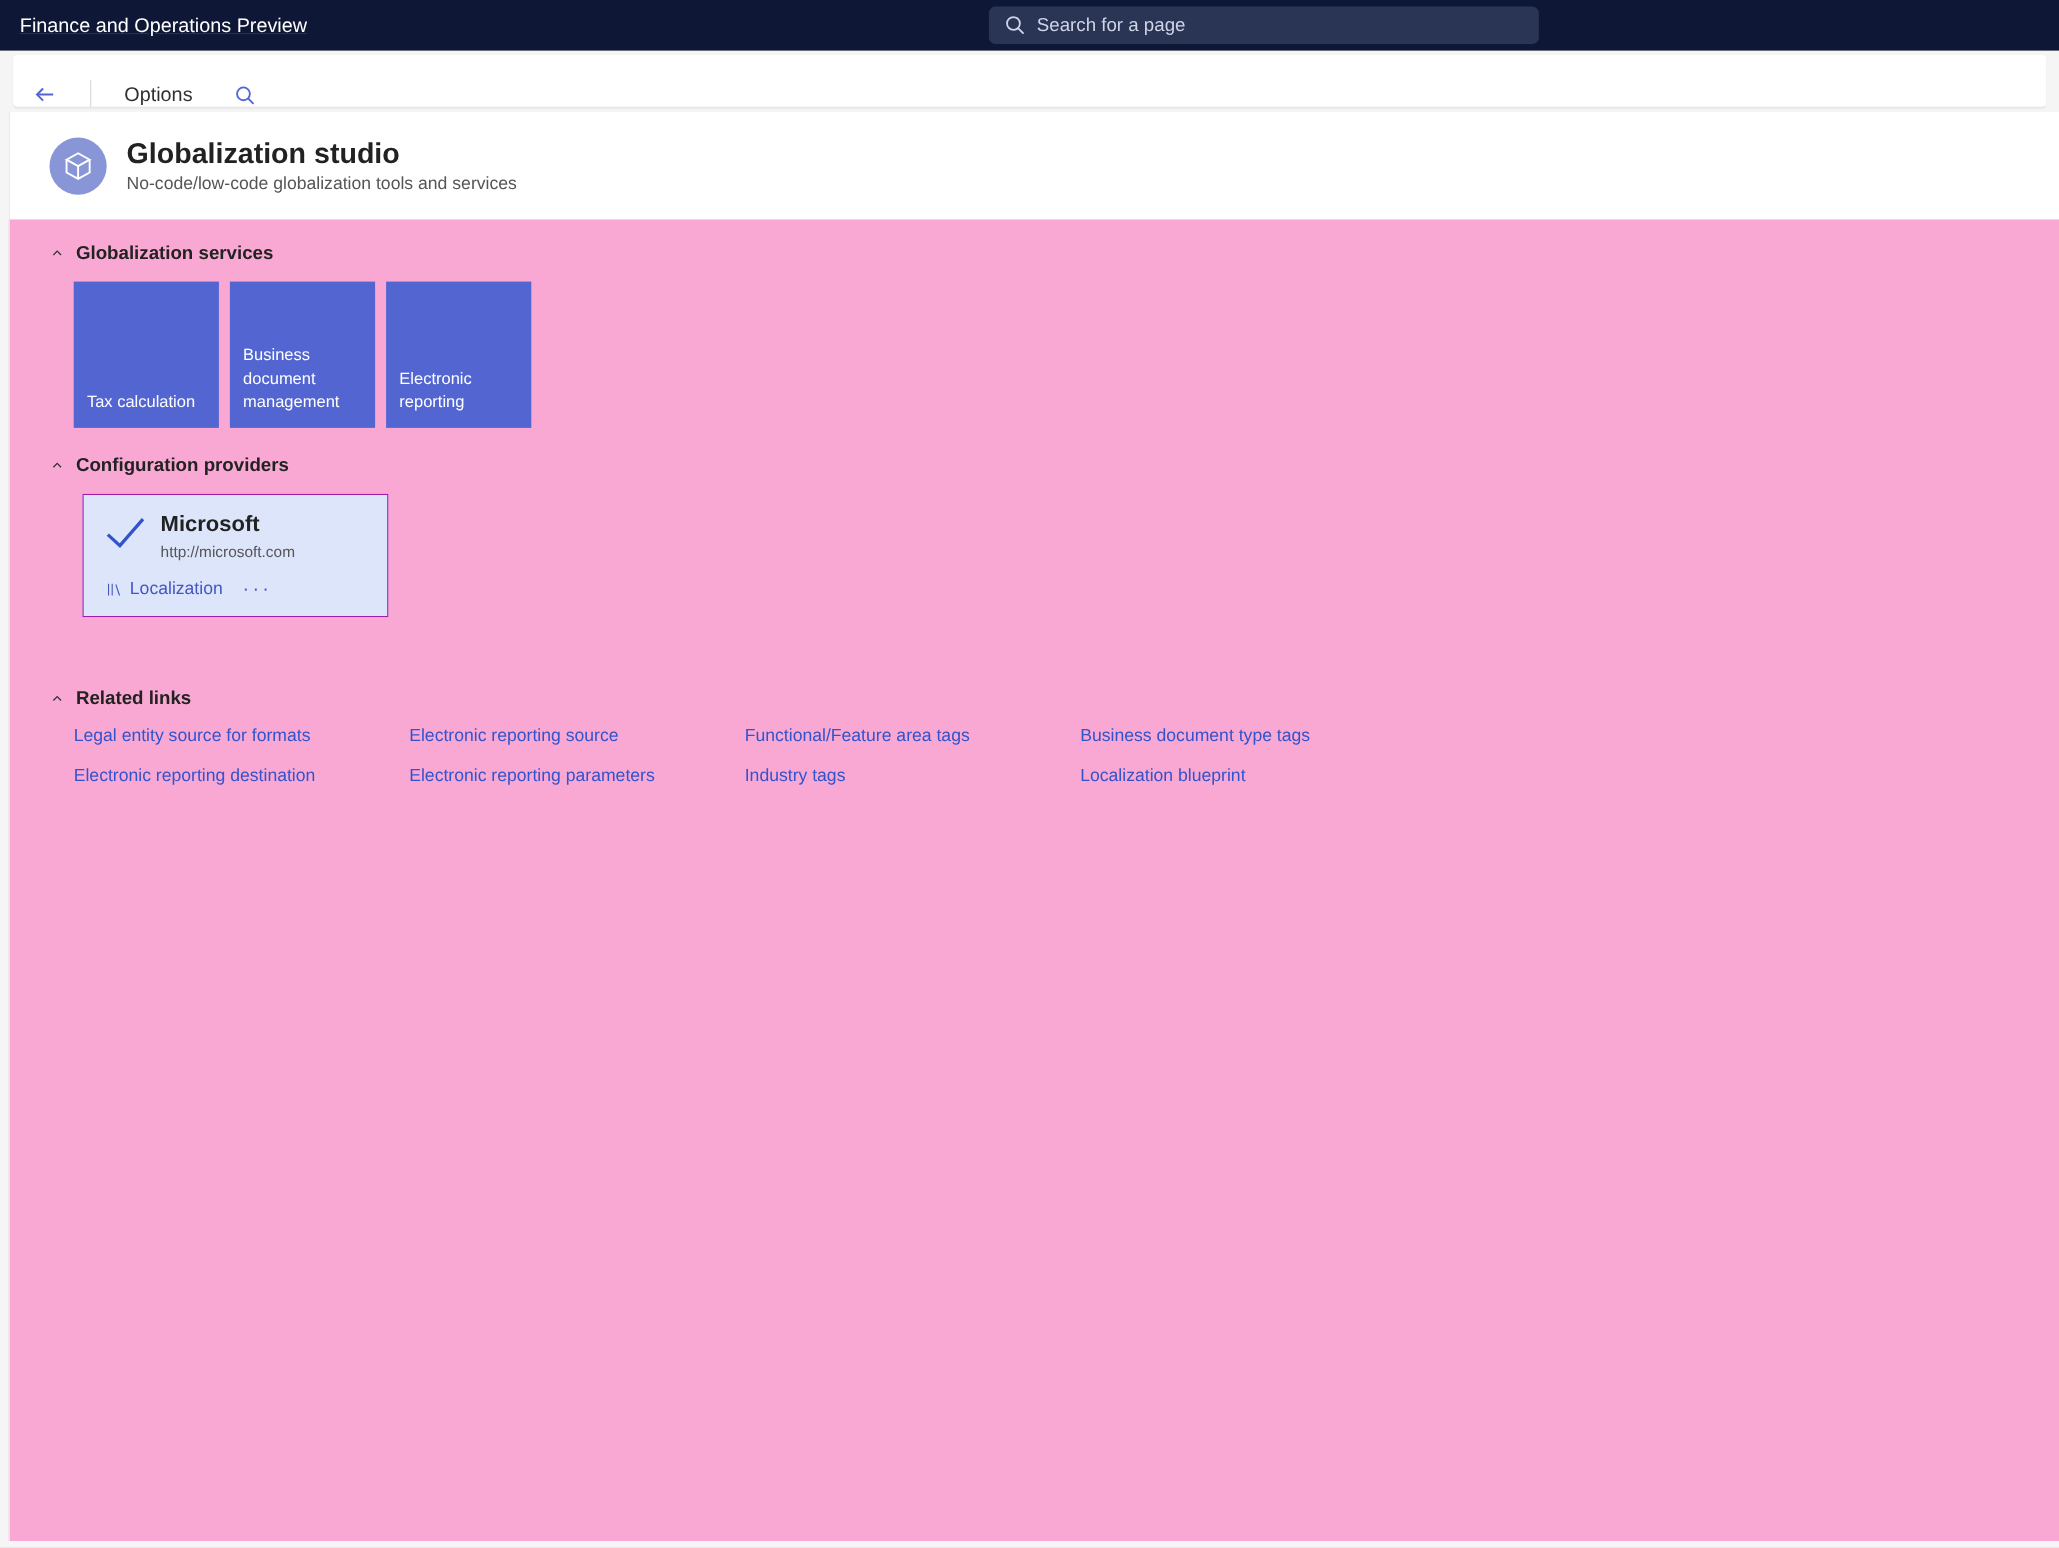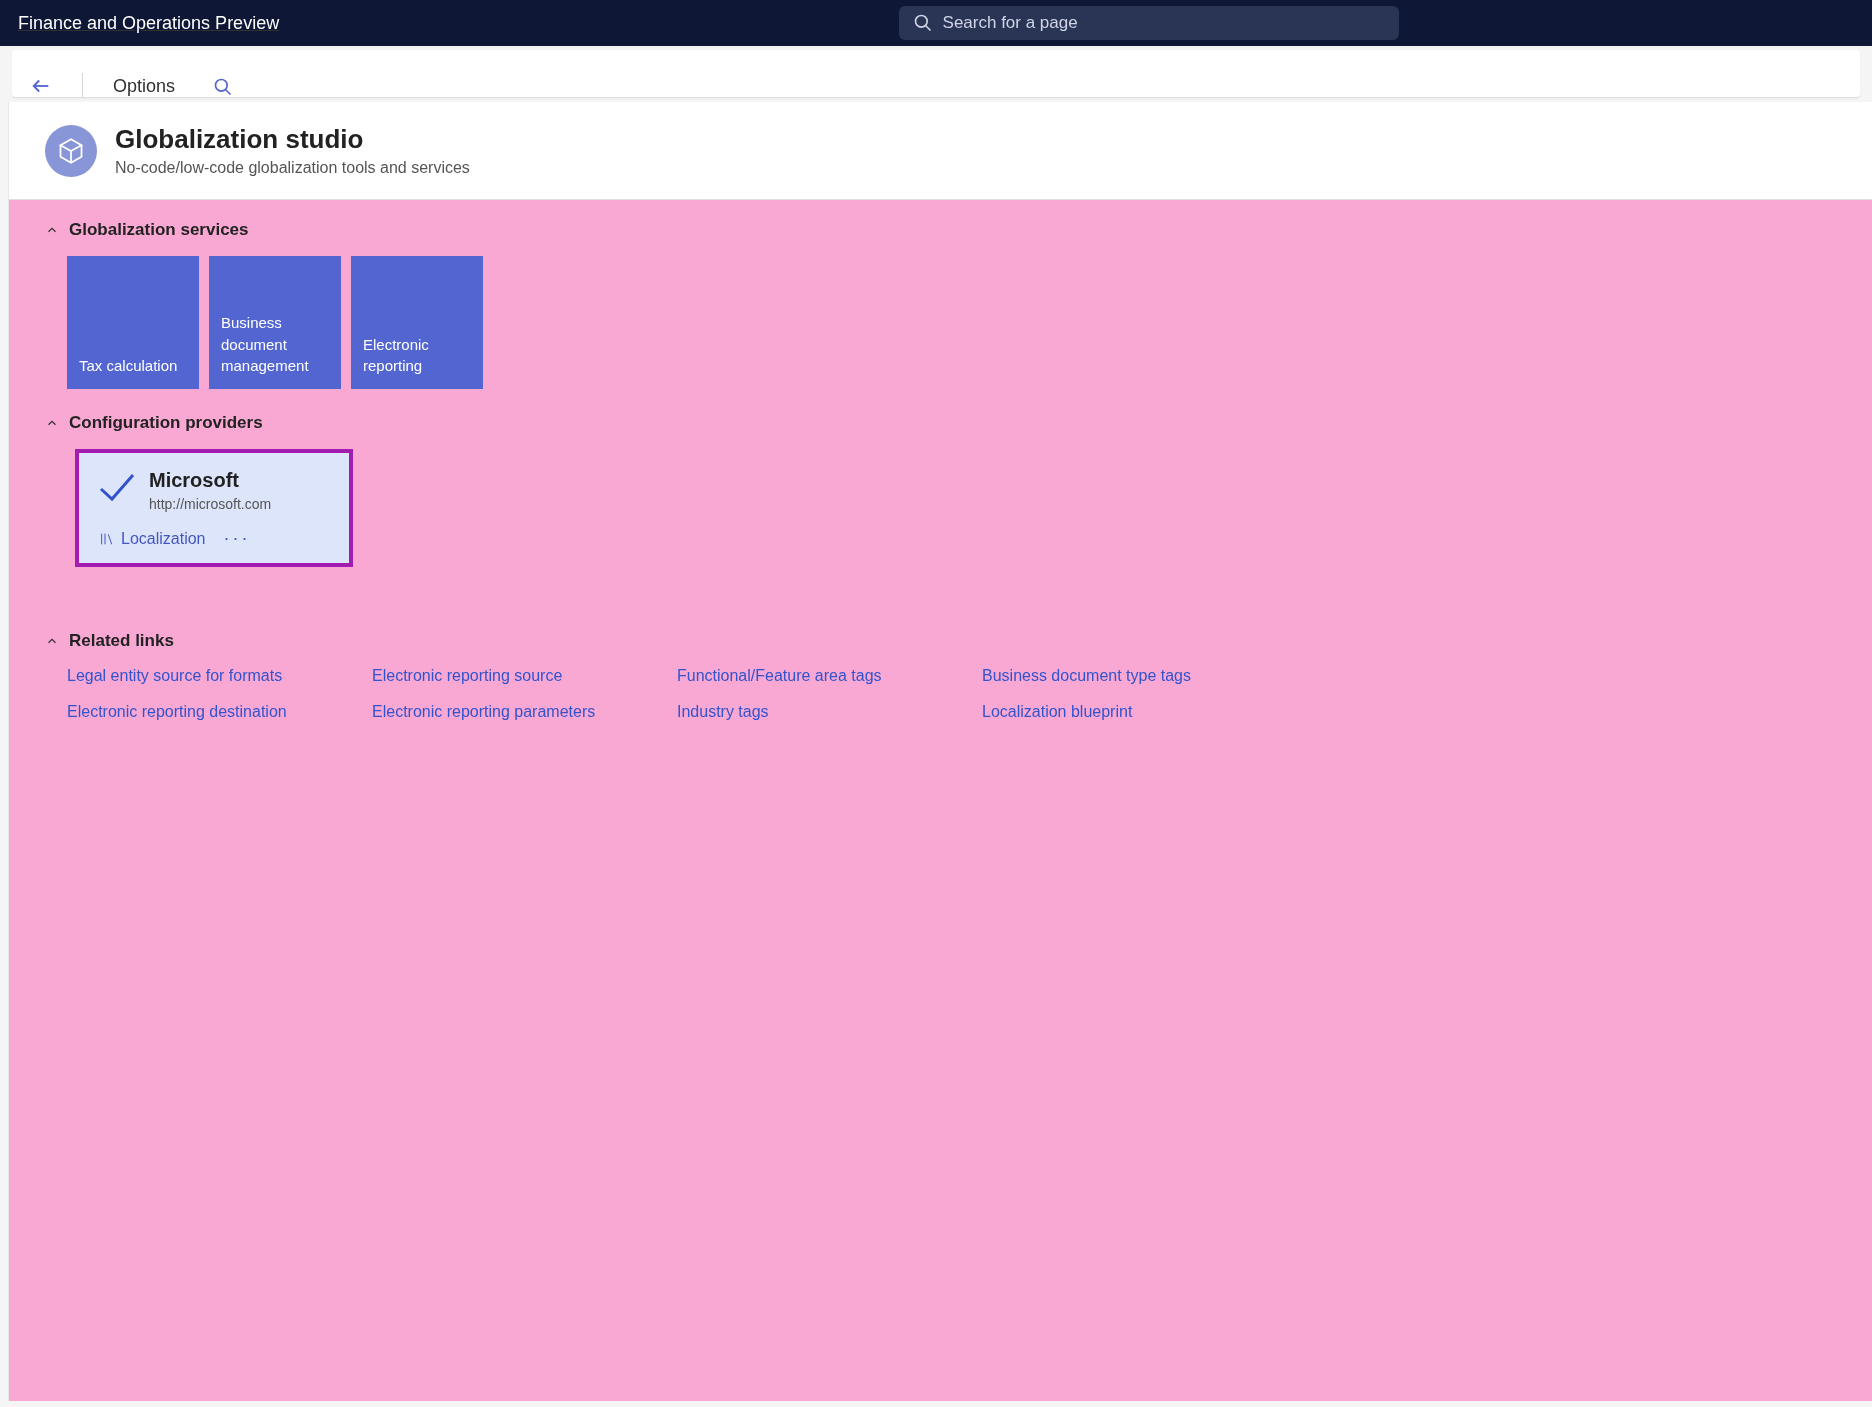--- a/index.html
+++ b/index.html
@@ -180,21 +180,21 @@
       padding: 12px;
       font-size: 15px;
       font-weight: 400;
       cursor: pointer;
       line-height: 1.45;
     }
     .provider-card {
       margin-left: 30px;
       width: 278px;
       background: #dde5fb;
-      border: 4px solid #a21caf;
+      border: 1px solid #a21caf;
       padding: 16px 18px 14px 18px;
     }
     .provider-top {
       display: flex;
       align-items: flex-start;
       gap: 12px;
     }
     .checkmark svg {
       width: 40px;
       height: 36px;

